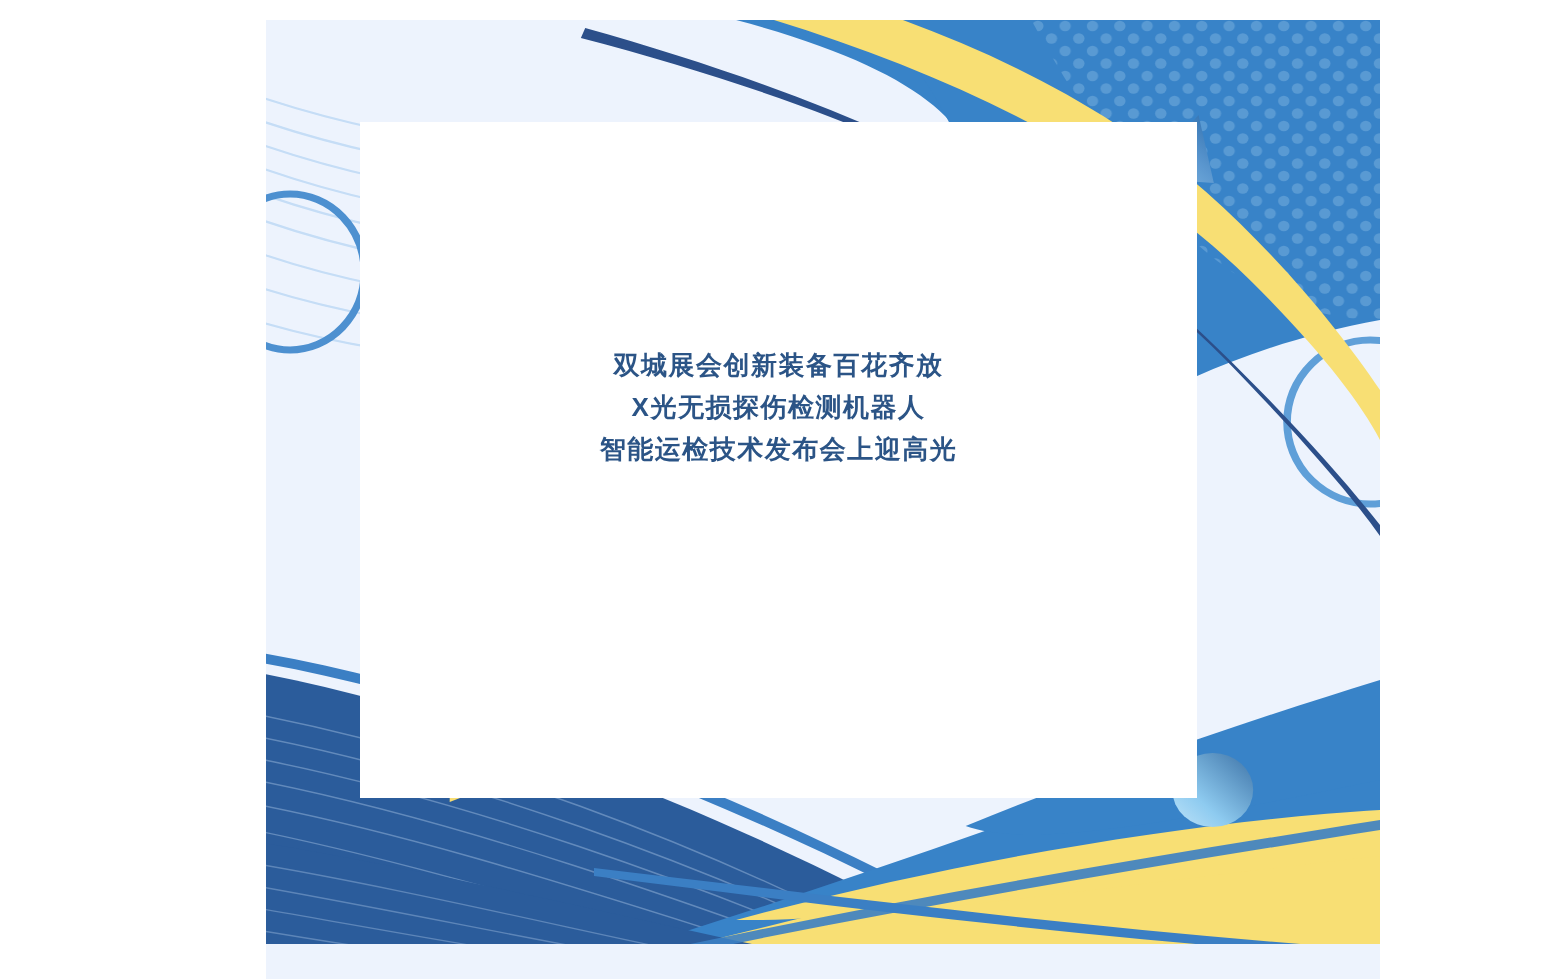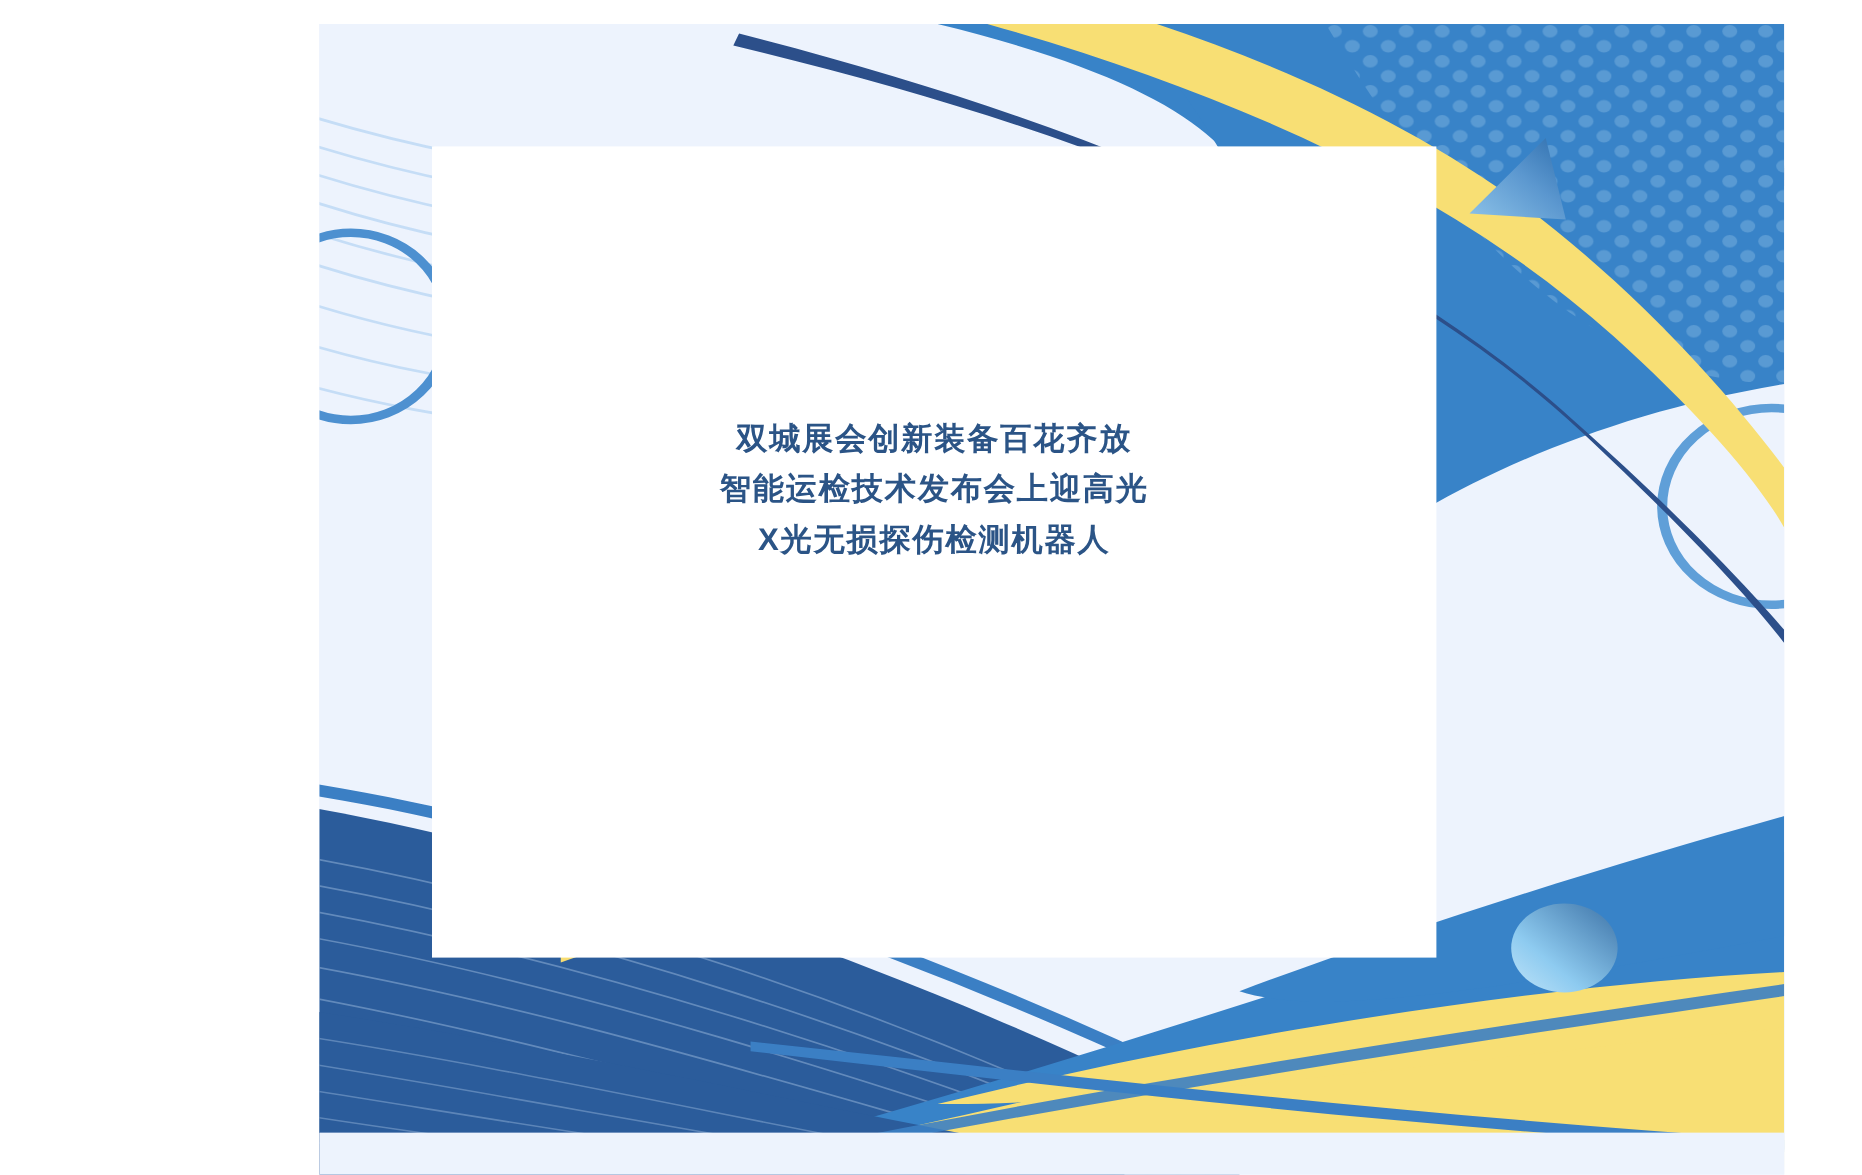--- a/index.html
+++ b/index.html
@@ -21,21 +21,21 @@
     width: 1552px;
     height: 979px;
     background: #ffffff;
   }
 
   
   #slide-canvas {
     position: absolute;
     left: 266px;
     top: 20px;
-    width: 1221px;
+    width: 1114px;
     height: 959px;
     overflow: hidden;
     background: #edf3fd;
   }
 
   #decor-layer {
     position: absolute;
     inset: 0;
     width: 100%;
     height: 100%;
@@ -217,20 +217,20 @@
 
         <rect x="0" y="924" width="1019" height="35" fill="#edf3fd"></rect>
 
       </g>
     </svg>
 
     <div id="content-card">
 
       <div id="headline-block">
         <span class="headline-line">双城展会创新装备百花齐放</span>
+        <span class="headline-line">X光无损探伤检测机器人</span>
         <span class="headline-line">智能运检技术发布会上迎高光</span>
-        <span class="headline-line">X光无损探伤检测机器人</span>
       </div>
 
     </div>
 
   </div>
 </div>
 
 </body></html>

